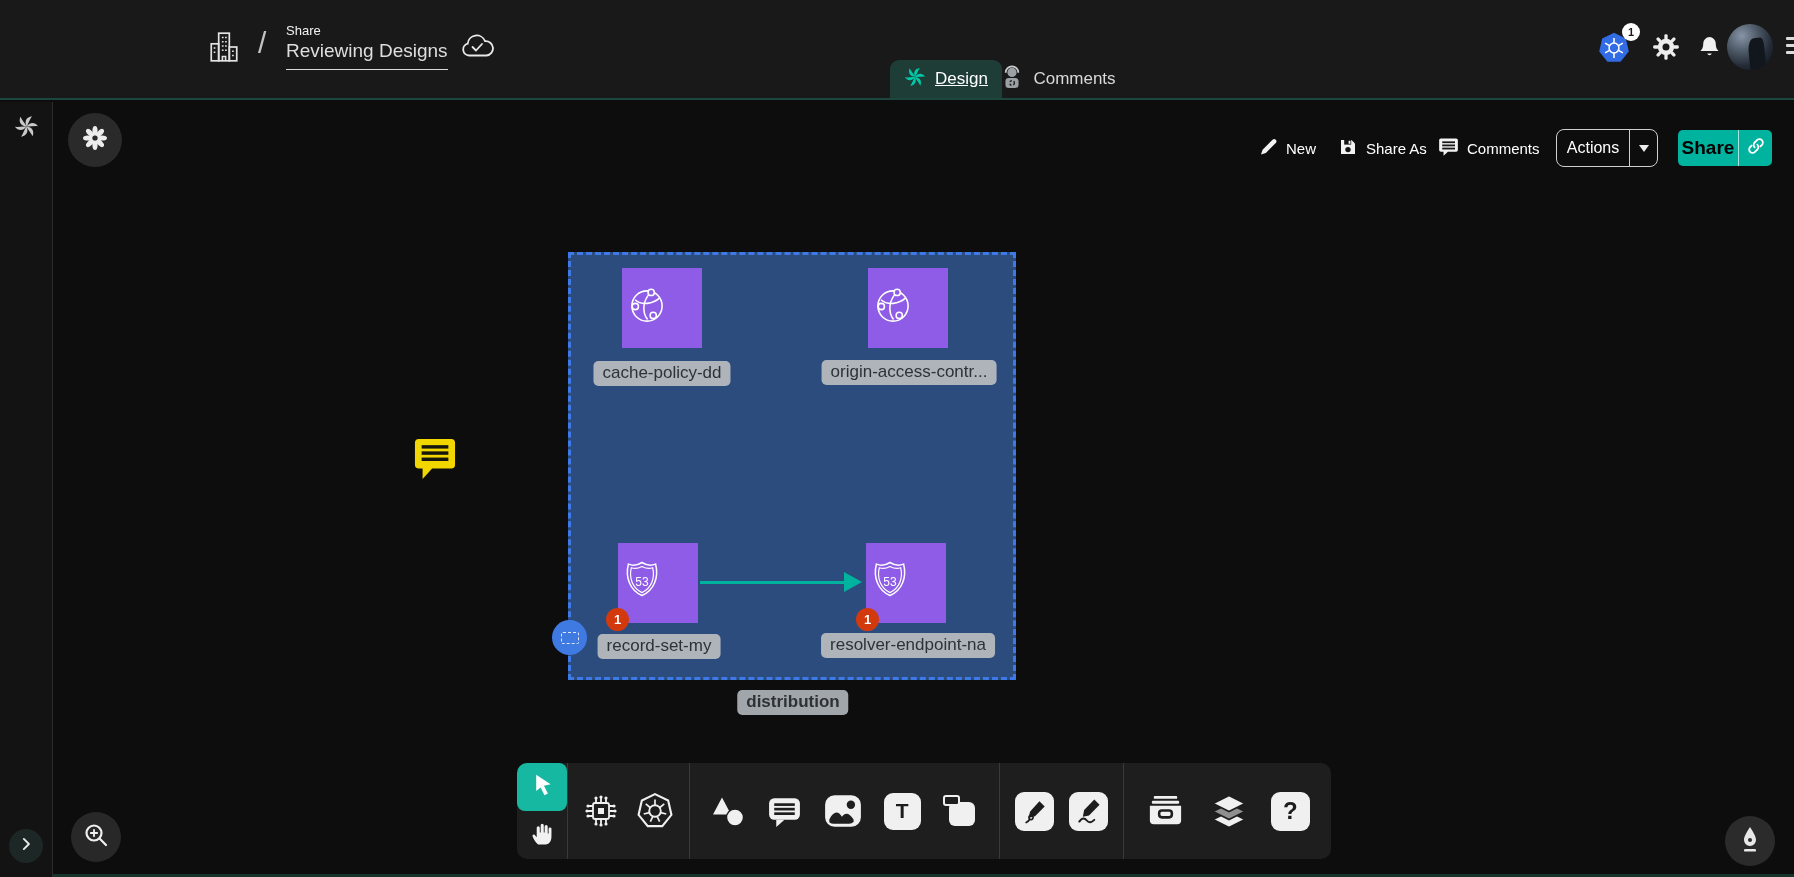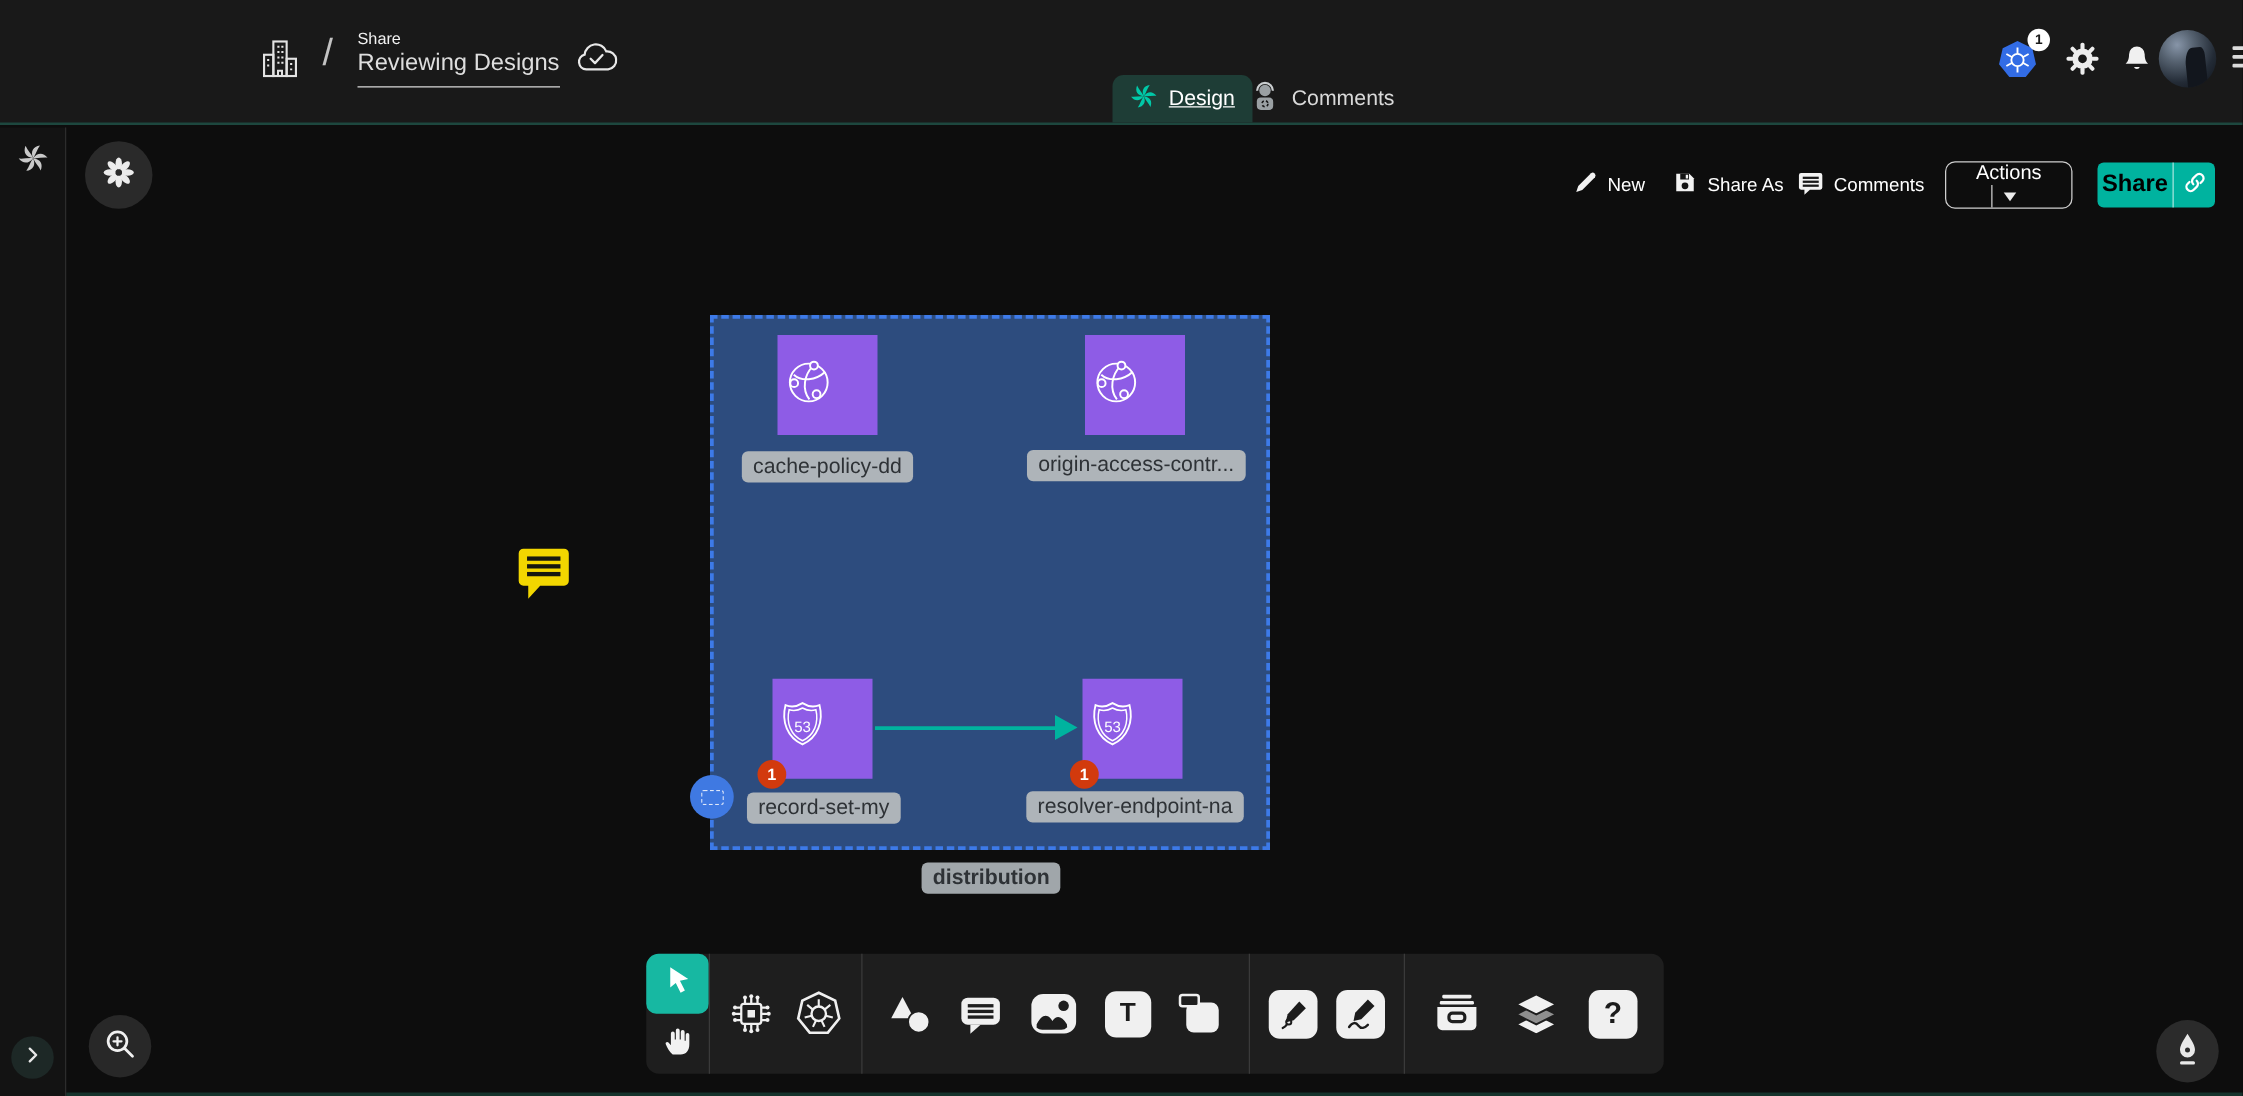--- a/index.html
+++ b/index.html
@@ -41,21 +41,21 @@
   .sidebar { position:absolute; left:0; top:102px; width:53px; bottom:0; background:#131313;
     border-right:1px solid #2c2c2c; z-index:10; }
   .sidebar-spiral { position:absolute; left:14px; top:12px; cursor:pointer; }
   .sidebar-expand { position:absolute; left:9px; bottom:14px; width:34px; height:34px; border-radius:50%;
     background:#1d2826; display:flex; align-items:center; justify-content:center; cursor:pointer; }
 
   
   .action-item { position:absolute; top:132px; display:flex; align-items:center; gap:8px; color:#fff;
     font-size:15px; font-weight:500; cursor:pointer; height:32px; }
   .actions-btn { position:absolute; left:1556px; top:129px; width:102px; height:38px; border:1.5px solid #cfcfcf;
-    border-radius:8px; display:flex; align-items:center; color:#fff; cursor:pointer; background:transparent;flex-direction:column; }
+    border-radius:8px; display:flex; align-items:center; color:#fff; cursor:pointer; background:transparent; }
   .actions-label { flex:1; text-align:center; font-size:16px; }
   .actions-caret { width:28px; height:100%; border-left:1.5px solid #cfcfcf; display:flex; align-items:center; justify-content:center; }
   .caret-down { width:0; height:0; border-left:5.5px solid transparent; border-right:5.5px solid transparent;
     border-top:7px solid #ececec; }
   .share-btn { position:absolute; left:1678px; top:130px; width:94px; height:36px; background:#00b39f;
     border-radius:5px; display:flex; align-items:center; cursor:pointer; }
   .share-label { flex:1; text-align:center; color:#000000; font-weight:700; font-size:19px; }
   .share-link { width:34px; height:100%; border-left:1px solid rgba(255,255,255,.65);
     display:flex; align-items:center; justify-content:center; }
 

